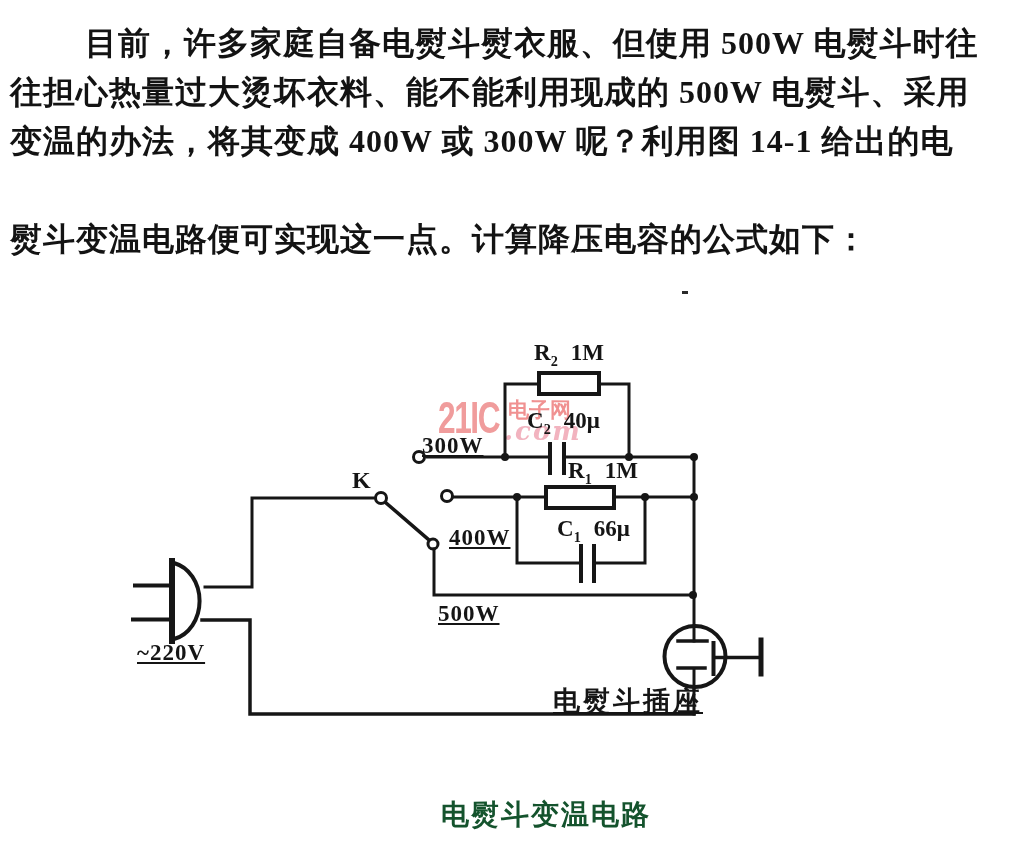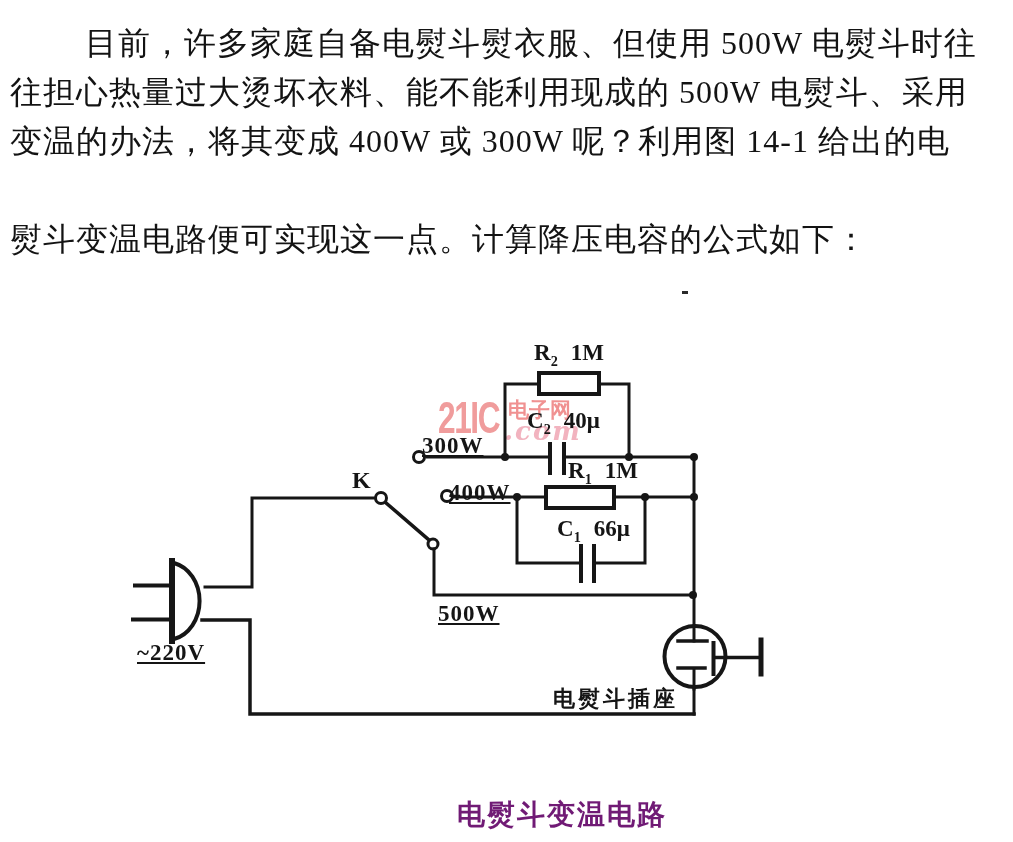--- a/index.html
+++ b/index.html
@@ -3,21 +3,21 @@
 <meta charset="utf-8">
 <style>
   html,body{margin:0;padding:0;background:#ffffff;}
   .page{
     position:relative;width:1013px;height:842px;background:#ffffff;overflow:hidden;
     font-family:"Liberation Serif","DejaVu Serif",serif;color:#161616;
   }
   
   .para-line{
     position:absolute;left:10px;white-space:nowrap;
-    font-size:32px;font-weight:400;letter-spacing:1px;color:#131313;
+    font-size:32px;font-weight:700;letter-spacing:1px;color:#131313;
   }
   .para-line.indent{left:85px;}
   
   .wm-brand{
     position:absolute;left:438px;top:396px;
     font-family:"Liberation Sans","DejaVu Sans",sans-serif;
     font-size:44px;font-weight:800;letter-spacing:-2px;color:#f09c9c;
     transform:scaleX(0.72);transform-origin:left top;line-height:1;
   }
   .wm-site{
@@ -31,24 +31,24 @@
     font-size:26px;font-weight:700;color:#f2b3bf;letter-spacing:2px;line-height:1;
   }
   
   .clabel{
     position:absolute;white-space:nowrap;line-height:1;
     font-size:23px;font-weight:700;color:#151515;z-index:5;
   }
   .clabel sub{font-size:62%;line-height:1;}
   .clabel .val{margin-left:13px;}
   .tap{font-size:23px;letter-spacing:1px;text-decoration:underline;}
-  .cjk{letter-spacing:3px;font-size:22px;}
+  .cjk{letter-spacing:3px;font-size:27px;text-decoration:underline;}
   .caption{
     position:absolute;left:441px;top:796px;white-space:nowrap;
-    font-size:28px;font-weight:700;letter-spacing:2px;color:#701a75;margin-left:16px;
+    font-size:28px;font-weight:700;letter-spacing:2px;color:#14532d;
   }
   .speck{position:absolute;background:#2a2a2a;}
   svg.circuit{position:absolute;left:0;top:0;z-index:3;}
 </style>
 </head>
 <body>
 
 <div class="page">
 
   <div class="para-line indent" style="top:22px">目前，许多家庭自备电熨斗熨衣服、但使用 500W 电熨斗时往</div>
@@ -114,21 +114,21 @@
     <path d="M761,640 L761,674" stroke-width="5"></path>
     <path d="M694,689 L694,714" stroke-width="3"></path>
   </svg>
 
   <span class="clabel" style="left:534px;top:341px"><span>R</span><sub>2</sub><span class="val">1M</span></span>
   <span class="clabel" style="left:527px;top:409px"><span>C</span><sub>2</sub><span class="val">40μ</span></span>
   <span class="clabel" style="left:568px;top:459px"><span>R</span><sub>1</sub><span class="val">1M</span></span>
   <span class="clabel" style="left:557px;top:517px"><span>C</span><sub>1</sub><span class="val">66μ</span></span>
 
   <span class="clabel tap" style="left:422px;top:434px">300W</span>
-  <span class="clabel tap" style="left:449px;top:481px">400W</span>
+  <span class="clabel tap" style="left:449px;top:526px">400W</span>
   <span class="clabel tap" style="left:438px;top:602px">500W</span>
 
   <span class="clabel" style="left:352px;top:468px;font-size:24px">K</span>
   <span class="clabel tap" style="left:137px;top:641px">~220V</span>
   <span class="clabel cjk" style="left:553px;top:688px">电熨斗插座</span>
 
   <div class="caption">电熨斗变温电路</div>
 
 </div>
 

